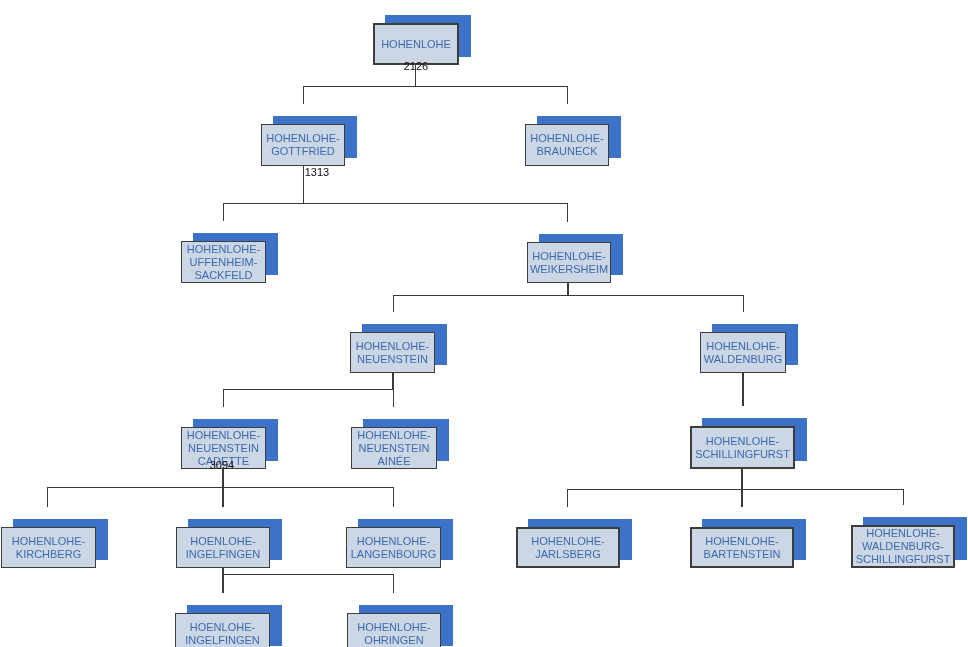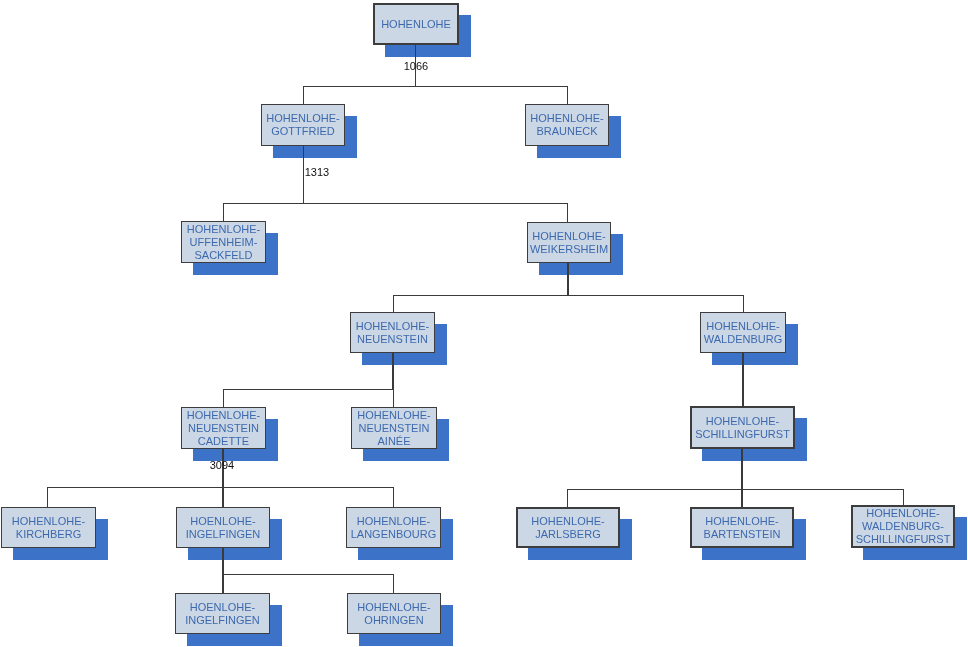--- a/index.html
+++ b/index.html
@@ -28,20 +28,21 @@
     background: var(--node-fill, #ccd7e5);
     border: 1.5px solid var(--node-border, #3d3d3d);
     color: var(--node-text, #3c69ae);
     font-size: 11px;
     line-height: 13px;
     display: flex;
     align-items: center;
     justify-content: center;
     text-align: center;
     white-space: pre-line;
+    margin-top: 20px;
   }
   .node.bold { border-width: 2px; }
   .edge-label {
     position: absolute;
     z-index: 3;
     color: var(--label-text, #111111);
     font-size: 11px;
     line-height: 12px;
     text-align: center;
   }
@@ -100,21 +101,21 @@
   <div class="connector" style="left:567px; top:489px; width:337px; height:1px"></div>
   <div class="connector" style="left:567px; top:489px; width:1px; height:18px"></div>
   <div class="connector" style="left:741px; top:489px; width:2px; height:18px"></div>
   <div class="connector" style="left:903px; top:489px; width:1px; height:16px"></div>
 
   <div class="connector" style="left:222px; top:548px; width:2px; height:27px"></div>
   <div class="connector" style="left:223px; top:574px; width:171px; height:1px"></div>
   <div class="connector" style="left:222px; top:574px; width:2px; height:19px"></div>
   <div class="connector" style="left:393px; top:574px; width:1px; height:19px"></div>
 
-  <div class="edge-label" style="left:391px; top:60px; width:50px">1066</div>
+  <div class="edge-label" style="left:391px; top:60px; width:50px">2126</div>
   <div class="edge-label" style="left:292px; top:166px; width:50px">1313</div>
   <div class="edge-label" style="left:197px; top:459px; width:50px">3094</div>
 
   <div class="node bold" style="left:373px; top:3px; width:86px; height:42px">HOHENLOHE</div>
 
   <div class="node" style="left:261px; top:104px; width:84px; height:42px">HOHENLOHE-
 GOTTFRIED</div>
   <div class="node" style="left:525px; top:104px; width:84px; height:42px">HOHENLOHE-
 BRAUNECK</div>
 

